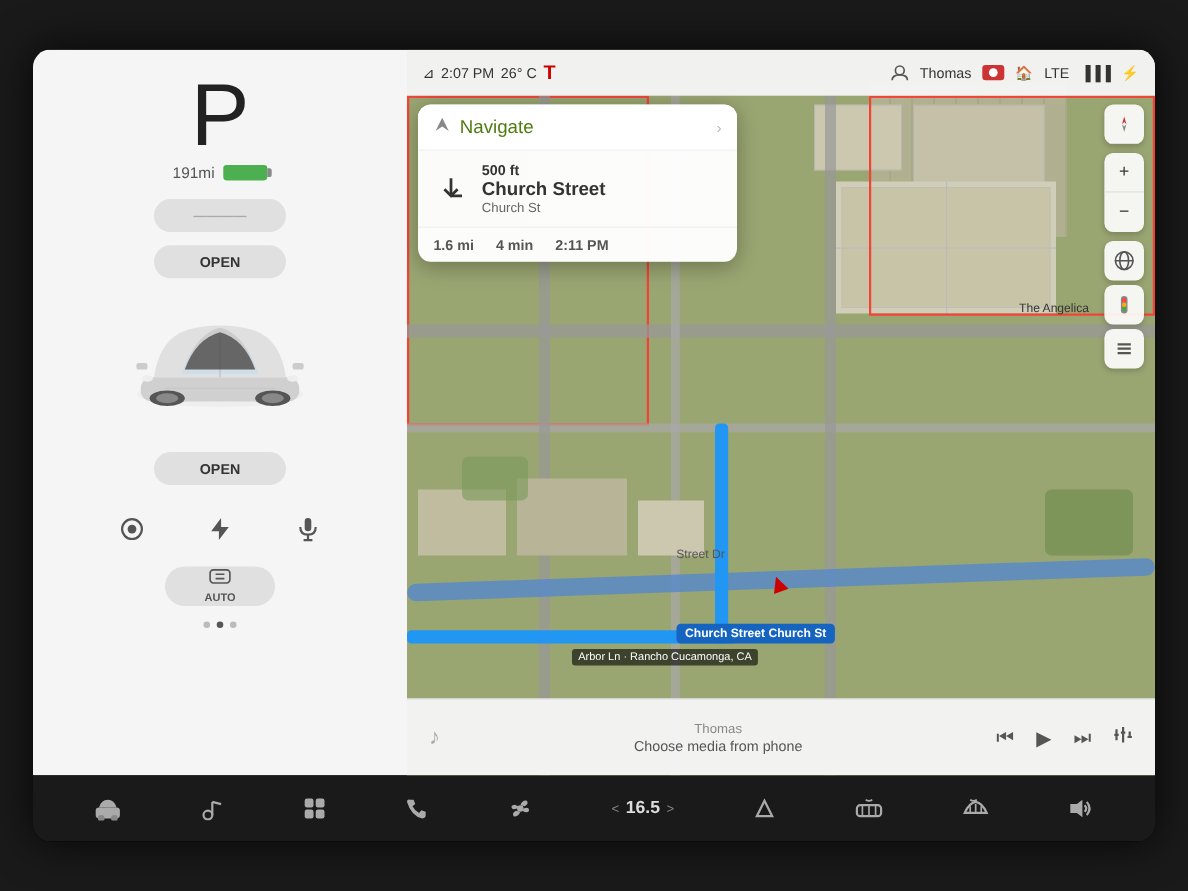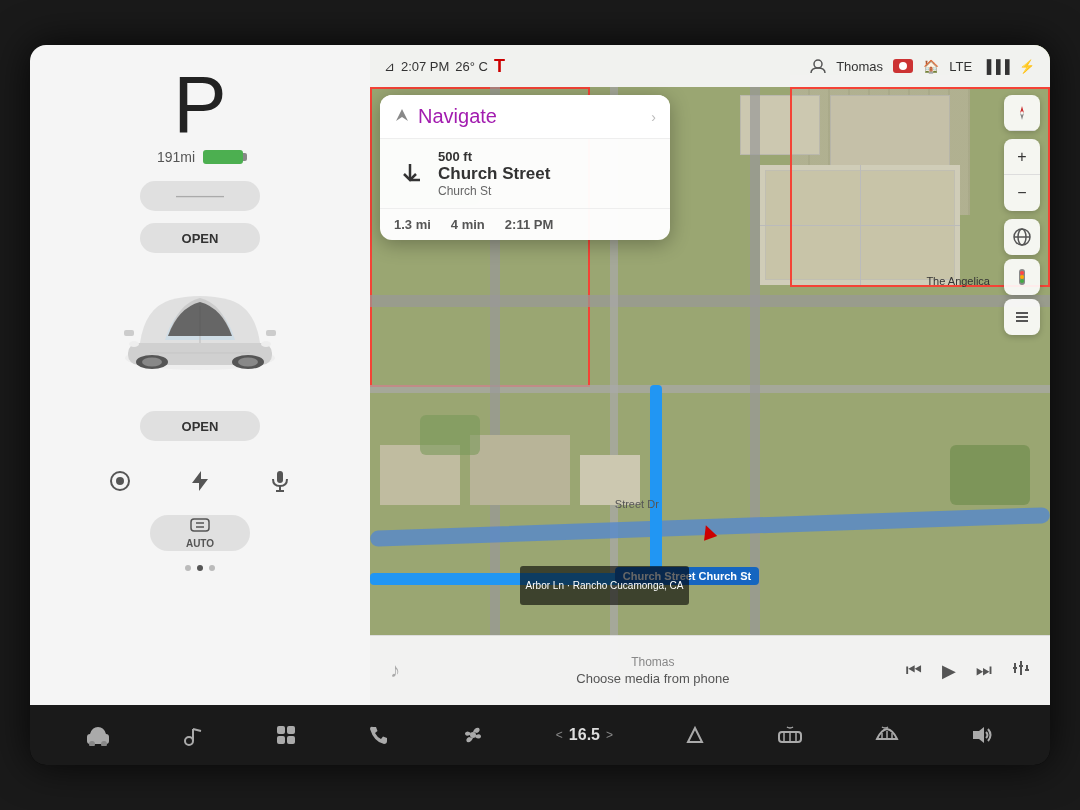--- a/index.html
+++ b/index.html
@@ -215,22 +215,22 @@
       padding: 10px 14px;
       border-bottom: 1px solid #eee;
       background: #fff;
     }
     .nav-icon {
       font-size: 16px;
       color: #888;
       margin-right: 8px;
     }
     .nav-title {
-      font-size: 20px;
-      color: #a21caf;
+      font-size: 17px;
+      color: #4d7c0f;
       flex: 1;
     }
     .nav-chevron {
       font-size: 14px;
       color: #bbb;
     }
     .nav-step {
       display: flex;
       align-items: center;
       padding: 10px 14px;
@@ -397,21 +397,21 @@
       padding: 3px 8px;
       border-radius: 4px;
     }
     .location-label {
       position: absolute;
       bottom: 100px;
       left: 22%;
       background: rgba(0,0,0,0.6);
       color: white;
       font-size: 10px;
-      padding: 14px 6px;
+      padding: 2px 6px;
       border-radius: 3px;
     }
     .angelica-label {
       position: absolute;
       top: 230px;
       right: 60px;
       font-size: 11px;
       color: #333;
       font-weight: 500;
     }
@@ -717,21 +717,21 @@
                 <line x1="14" y1="20" x2="24" y2="20" stroke="#333" stroke-width="2.5"></line>
               </svg>
           </div>
           <div class="step-info">
             <div class="step-distance">500 ft</div>
             <div class="step-street">Church Street</div>
             <div class="step-street2">Church St</div>
           </div>
         </div>
         <div class="nav-summary">
-          <span class="summary-item">1.3 mi</span>
+          <span class="summary-item">1.6 mi</span>
           <span class="summary-item">4 min</span>
           <span class="summary-item">2:11 PM</span>
         </div>
       </div>
 
       <div class="bottom-music">
         <span class="music-note">♪</span>
         <div class="music-info">
           <div class="music-name">Thomas</div>
           <div class="music-desc">Choose media from phone</div>

